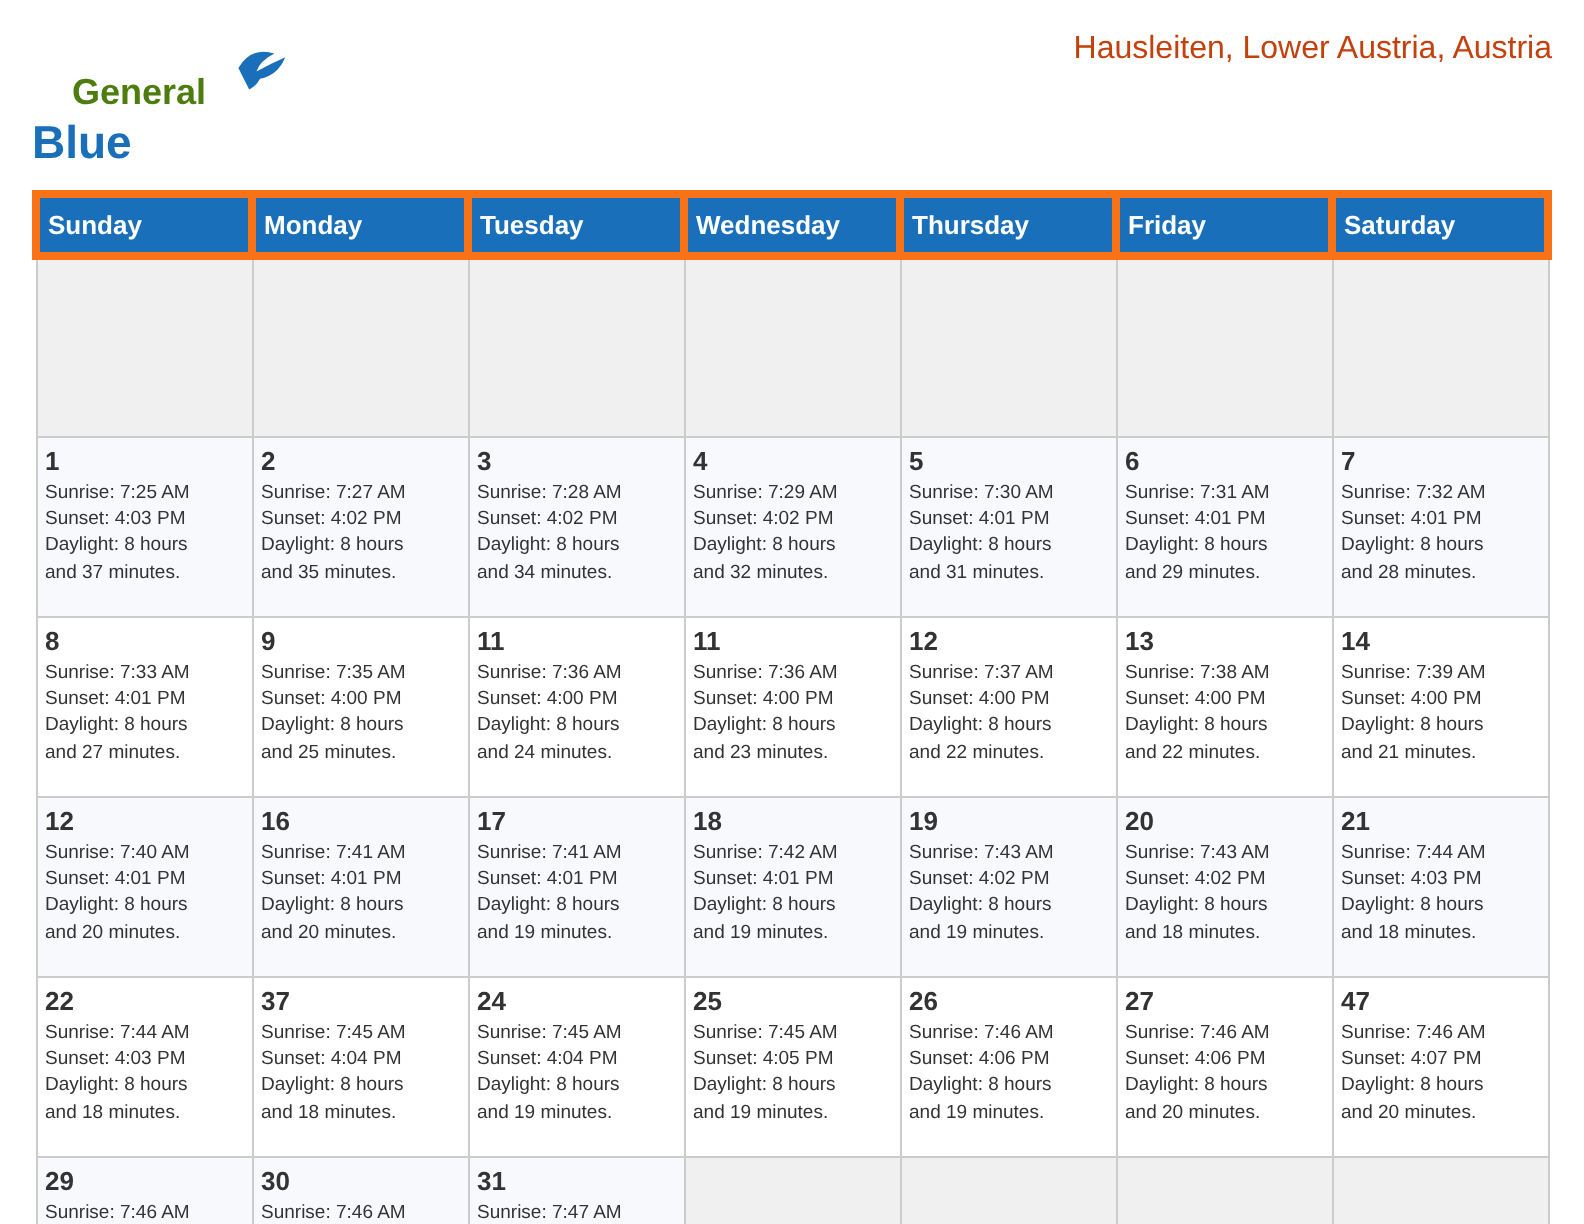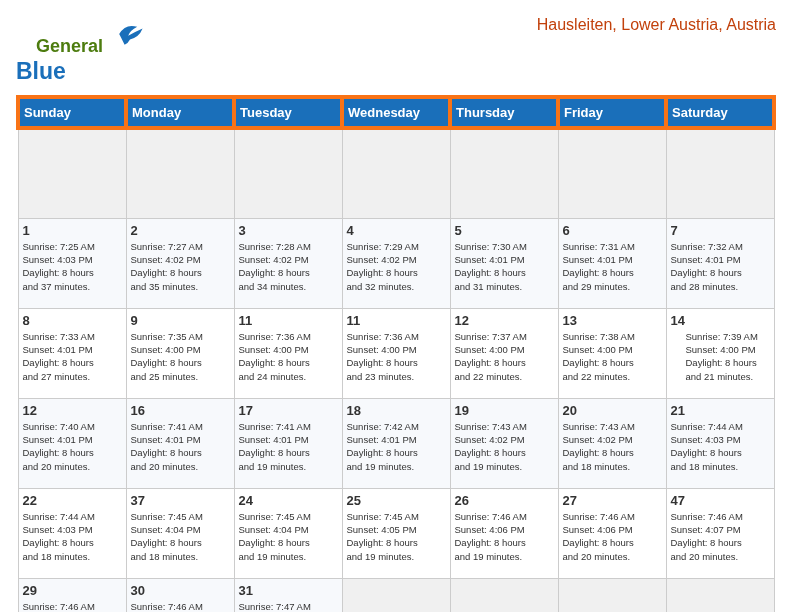--- a/index.html
+++ b/index.html
@@ -222,21 +222,21 @@
         </td>
         <td>
           <span class="day-num">13</span>
           <div class="day-info" style="white-space: pre-line;">Sunrise: 7:38 AM
 Sunset: 4:00 PM
 Daylight: 8 hours
 and 22 minutes.</div>
         </td>
         <td>
           <span class="day-num">14</span>
-          <div class="day-info" style="white-space: pre-line; margin-left: 15px;">Sunrise: 7:39 AM
+          <div class="day-info" style="white-space: pre-line;">Sunrise: 7:39 AM
 Sunset: 4:00 PM
 Daylight: 8 hours
 and 21 minutes.</div>
         </td>
       </tr>
       <tr>
         <td>
           <span class="day-num">12</span>
           <div class="day-info" style="white-space: pre-line;">Sunrise: 7:40 AM
 Sunset: 4:01 PM

